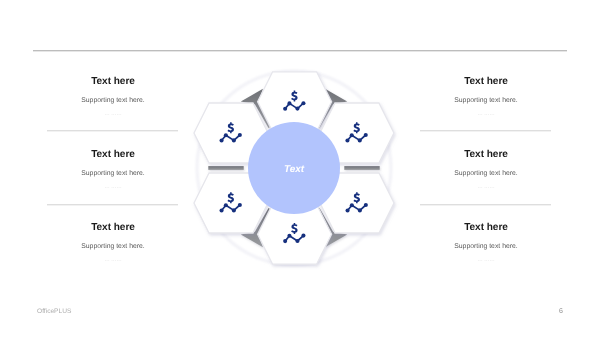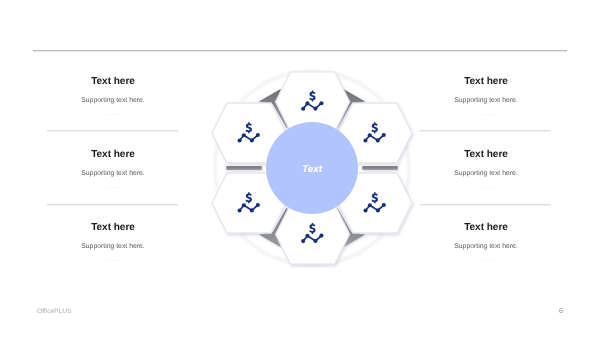--- a/index.html
+++ b/index.html
@@ -7,21 +7,21 @@
        -webkit-font-smoothing:antialiased;text-rendering:geometricPrecision;}
   .slide{position:relative;width:600px;height:301px;background:#fff;}
   .rule-top{position:absolute;left:33px;top:50px;width:534px;height:1px;background:#bdbdbd;box-shadow:0 1px 0 #e6e6e6;}
   .block{position:absolute;width:240px;text-align:center;}
   .b-title{font-size:10.1px;font-weight:bold;color:#1b1b1b;letter-spacing:-0.05px;line-height:11px;}
   .b-sub{font-size:6.85px;color:#5a5a5a;line-height:7px;margin-top:9.6px;}
   .b-dots{font-size:5.6px;color:#d4d4d4;line-height:4px;margin-top:8.6px;letter-spacing:-0.2px;}
   .divider{position:absolute;height:1px;background:#dedede;box-shadow:0 1px 0 #f2f2f2;}
   .footer-logo{position:absolute;left:37px;top:308.4px;font-size:6.6px;color:#adadad;letter-spacing:0px;}
   .page-num{position:absolute;left:555px;top:308px;width:12px;text-align:center;font-size:7px;color:#8f8f8f;}
-  .diagram{position:absolute;left:192px;top:48.4px;width:240px;height:240px;}
+  .diagram{position:absolute;left:174px;top:48.4px;width:240px;height:240px;}
   .center-label{font-family:"Liberation Sans",sans-serif;font-size:10px;font-weight:bold;font-style:italic;fill:#ffffff;text-anchor:middle;}
 </style>
 </head>
 <body>
 
 <div class="slide">
   <div class="rule-top"></div>
 
   <div class="block" style="left:-7px;top:76px;">
     <div class="b-title">Text here</div>

